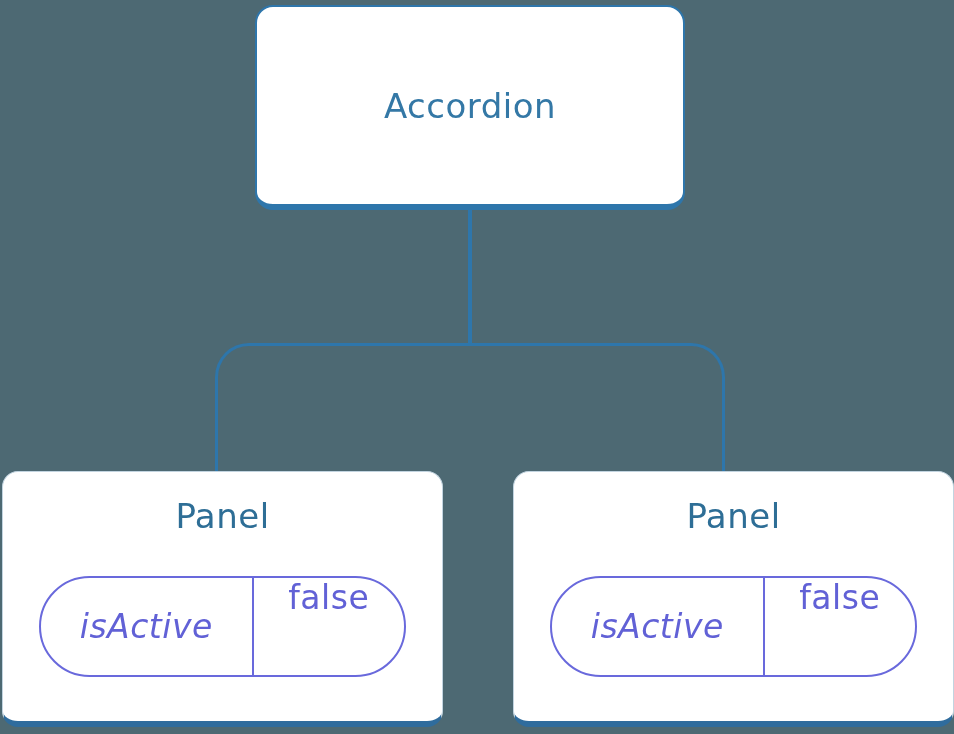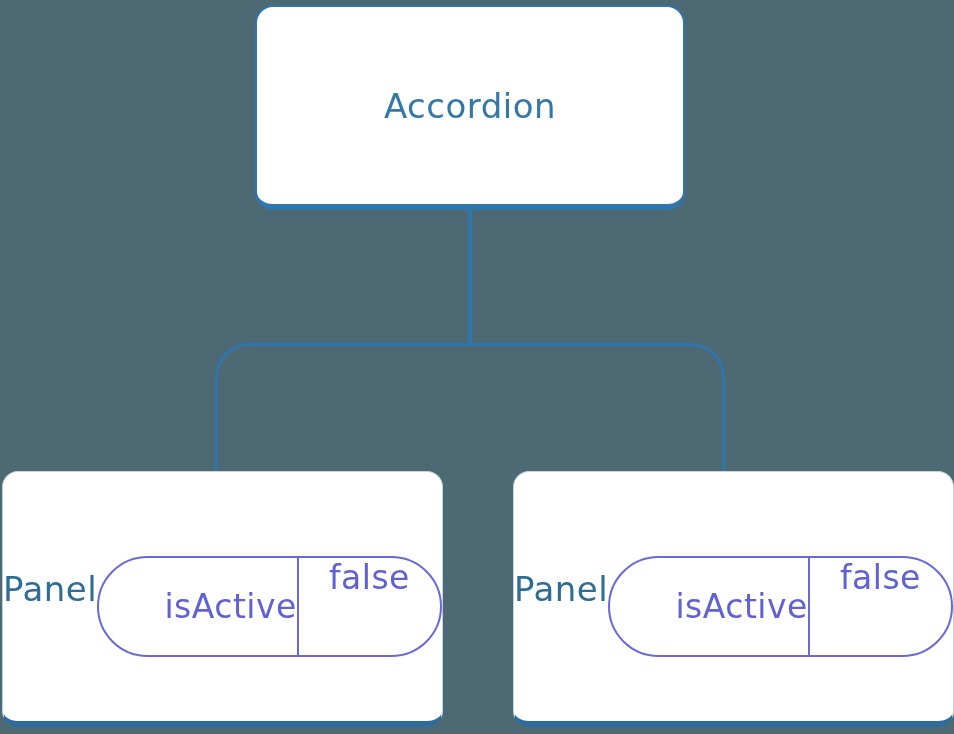--- a/index.html
+++ b/index.html
@@ -65,20 +65,21 @@
     position: absolute;
     top: 471px;
     width: 441px;
     height: 256px;
     box-sizing: border-box;
     background: #ffffff;
     border: 1.5px solid #C2D4E0;
     border-bottom: 6px solid #2F6C9D;
     border-radius: 16px;
     display: flex;
+    flex-direction: column;
     align-items: center;
     padding-top: 20px;
   }
   .panel-left  { left: 2px; }
   .panel-right { left: 513px; }
   .panel-label {
     color: #2E6E96;
     font-size: 34px;
     font-weight: 500;
     line-height: 48px;
@@ -93,22 +94,23 @@
     border: 2.5px solid #6969DC;
     border-radius: 52px;
     display: flex;
     align-items: stretch;
     overflow: hidden;
   }
   .prop-name-cell {
     flex: 0 0 58%;
     display: flex;
     align-items: center;
-    justify-content: flex-end;
+    justify-content: center;
     border-right: 2.5px solid #6969DC;
+    font-style: italic;
   }
   .prop-value-cell {
     flex: 1 1 auto;
     display: flex;
     align-items: flex-start;
     justify-content: center;
   }
   .prop-text {
     color: #6161D6;
     font-size: 33px;

